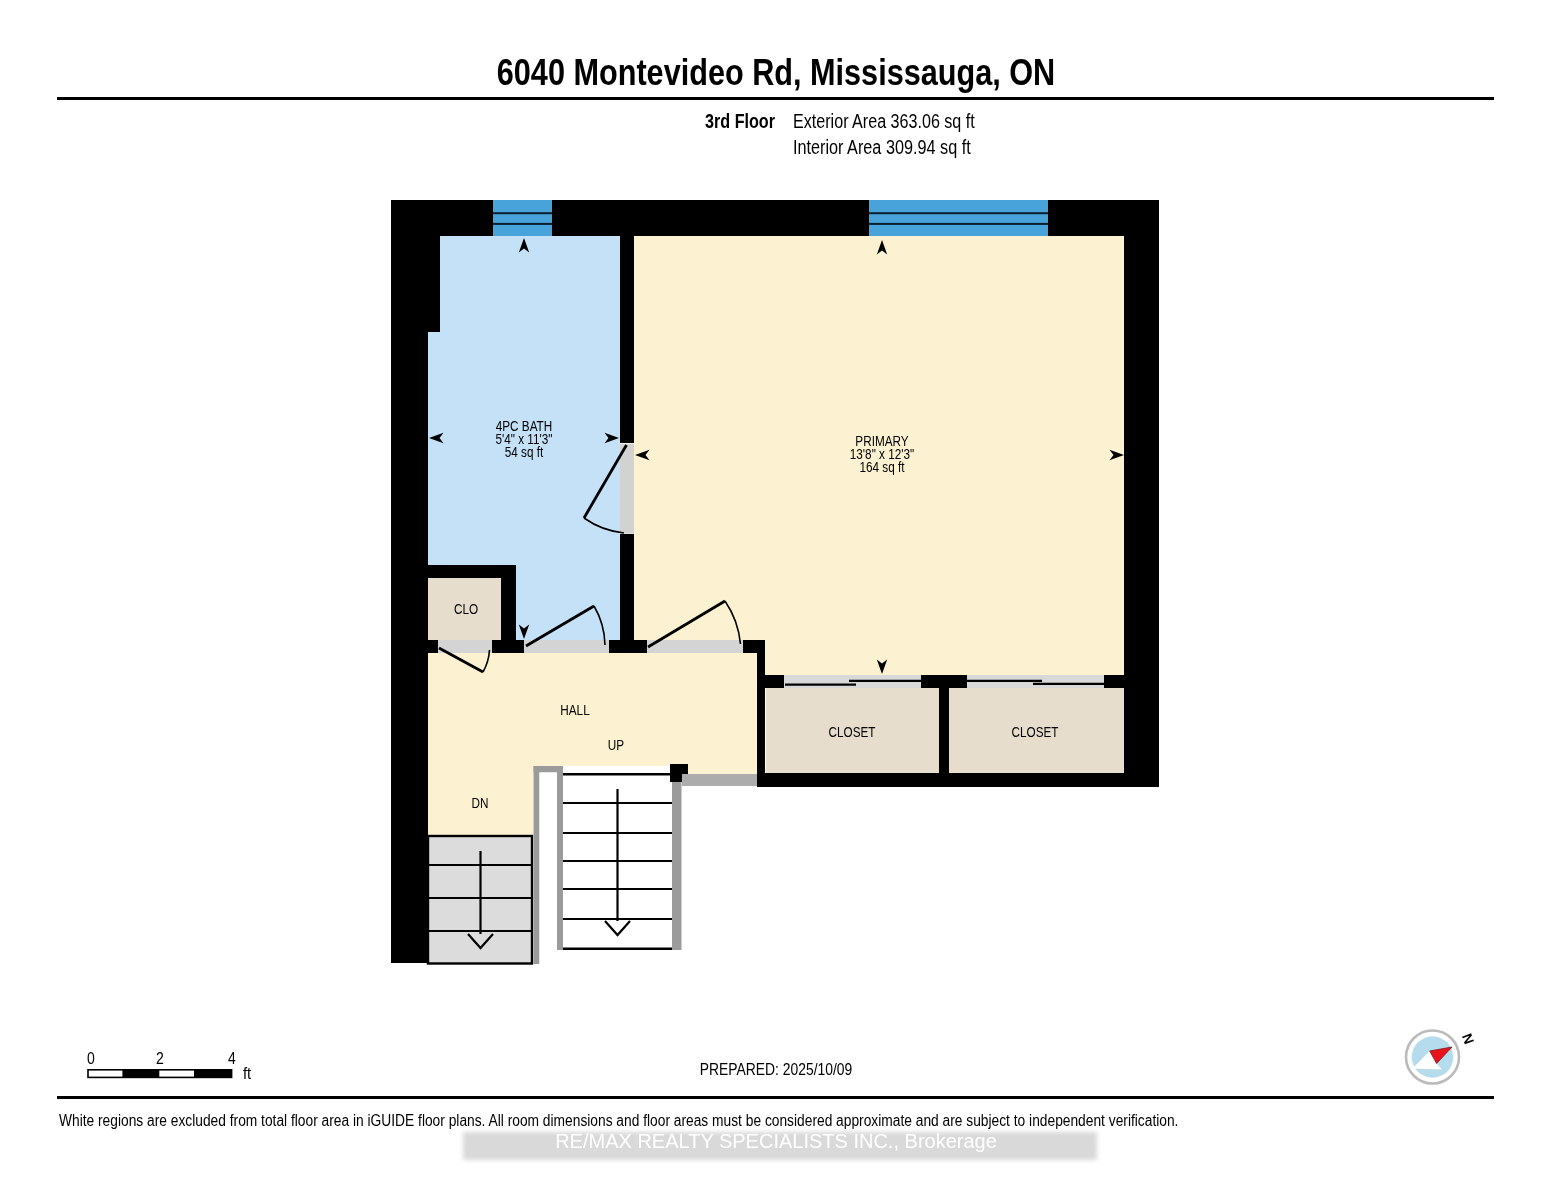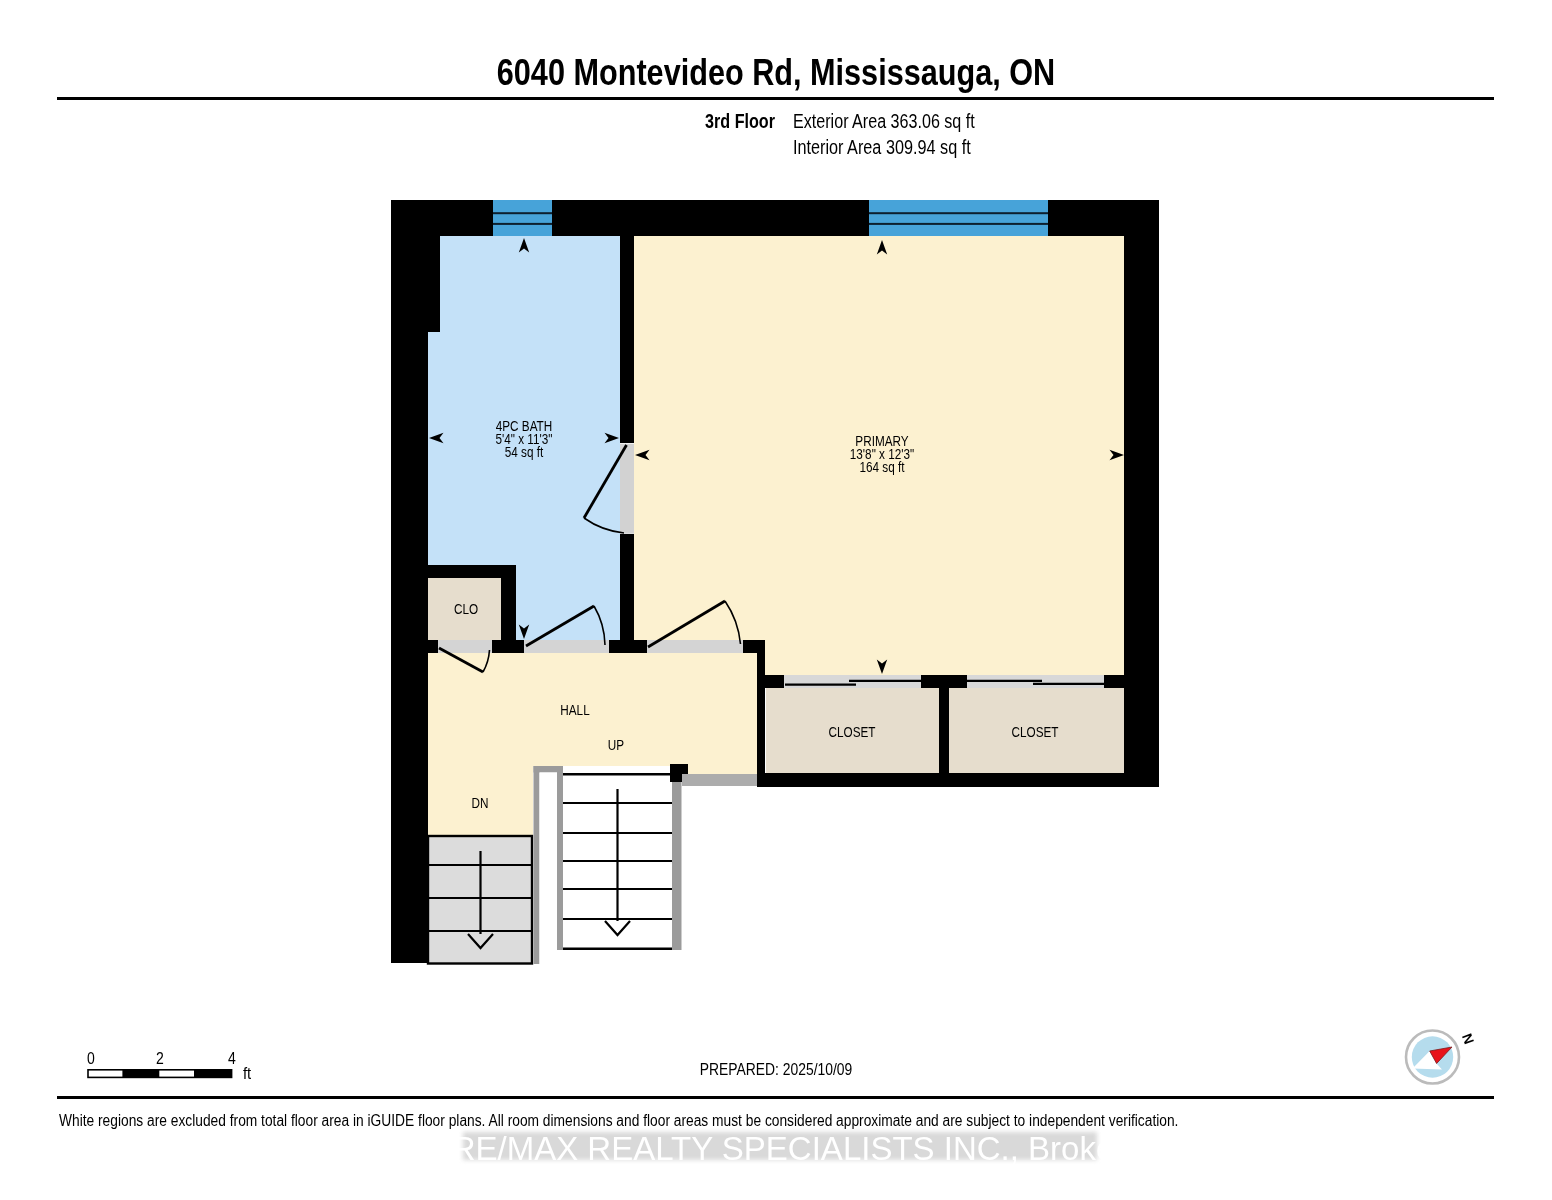--- a/index.html
+++ b/index.html
@@ -216,13 +216,13 @@
     <text transform="translate(1463.5,1040.5) rotate(70)" text-anchor="middle" font-size="14" font-weight="bold">N</text>
   </g>
 </svg>
 
 <div class="abs" style="left:57px;top:1096px;width:1437px;height:3px;background:#000;"></div>
 
 <div class="abs" style="left:58.5px;top:1111.5px;font-size:15.8px;transform:scaleX(0.872);transform-origin:left;">White regions are excluded from total floor area in iGUIDE floor plans. All room dimensions and floor areas must be considered approximate and are subject to independent verification.</div>
 
 <div class="abs" style="left:463px;top:1132px;width:634px;height:28px;background:#D9D9D9;filter:blur(2px);"></div>
 
-<div class="abs" style="left:816px;top:1130px;font-size:33px;color:#fff;transform:translateX(-50%);">RE/MAX REALTY SPECIALISTS INC., Brokerage</div>
+<div class="abs" style="left:776px;top:1130px;font-size:20px;color:#fff;transform:translateX(-50%);">RE/MAX REALTY SPECIALISTS INC., Brokerage</div>
 
 </body></html>

